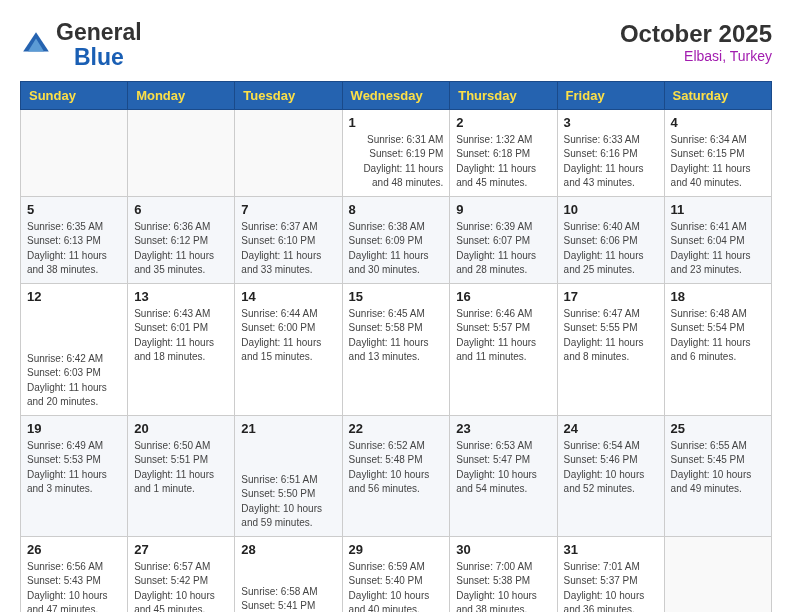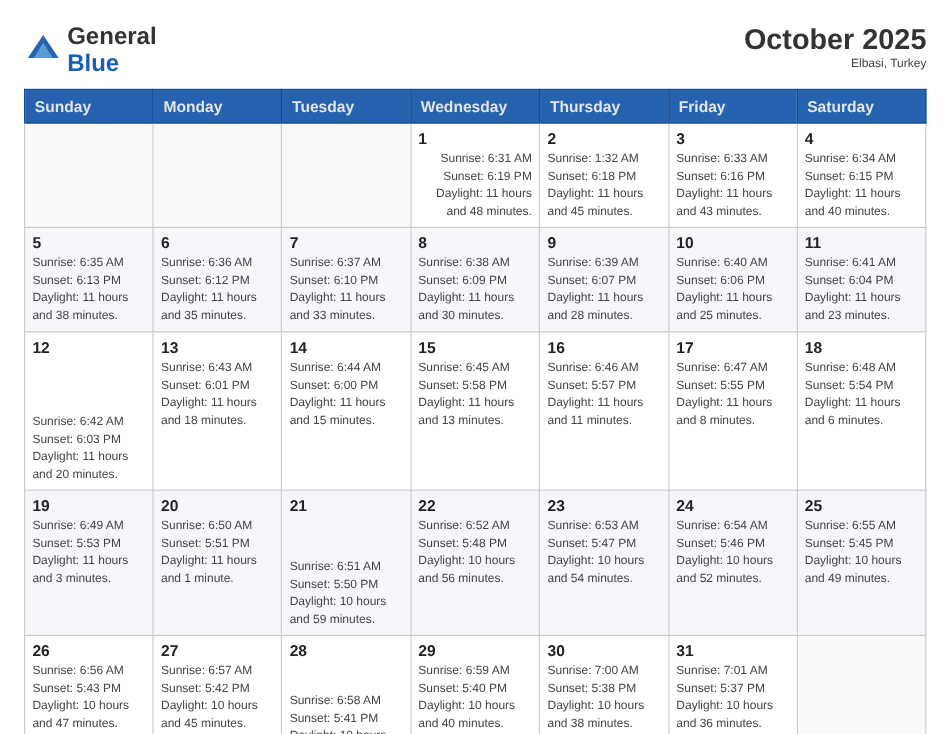--- a/index.html
+++ b/index.html
@@ -15,50 +15,51 @@
       justify-content: space-between;
       align-items: flex-start;
       margin-bottom: 10px;
     }
     .logo {
       display: flex;
       align-items: center;
       gap: 4px;
     }
     .logo-text {
-      font-size: 20px;
+      font-size: 23px;
       font-weight: bold;
       line-height: 1.1;
+      text-align: center;
     }
     .logo-general { color: #333; }
     .logo-blue { color: #1a5fb4; }
     .logo-icon {
       width: 32px;
       height: 32px;
     }
     .title-block {
       text-align: right;
     }
     .month-title {
       font-size: 24px;
       font-weight: bold;
       color: #333;
     }
     .location {
-      font-size: 10px;
-      color: #404040;
+      font-size: 14px;
+      color: #a21caf;
     }
     .calendar {
       width: 100%;
       border-collapse: collapse;
       border: 1px solid #ccc;
     }
     .calendar th {
       background-color: #2563b0;
-      color: #e5e5e5;
+      color: #fde047;
       font-size: 13px;
       font-weight: bold;
       padding: 6px 8px;
       text-align: left;
       border: 1px solid #1a4a8a;
     }
     .calendar td {
       vertical-align: top;
       border: 1px solid #ccc;
       padding: 5px 6px;

